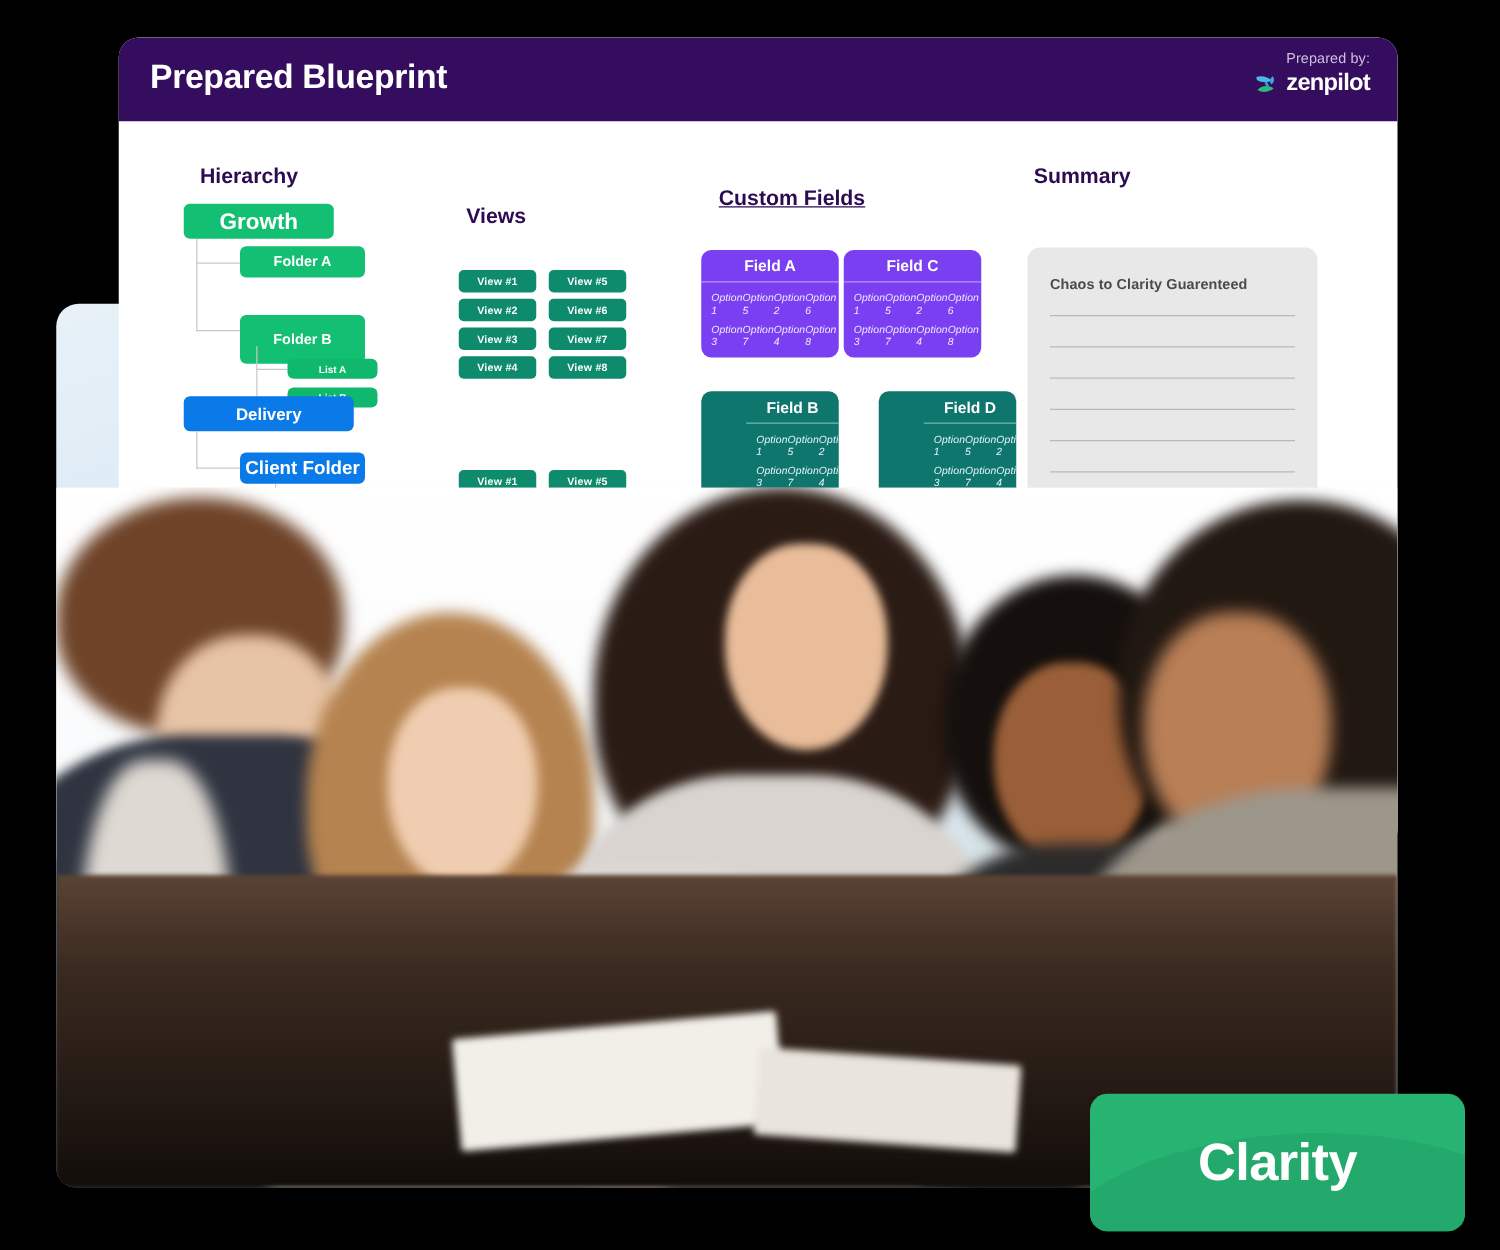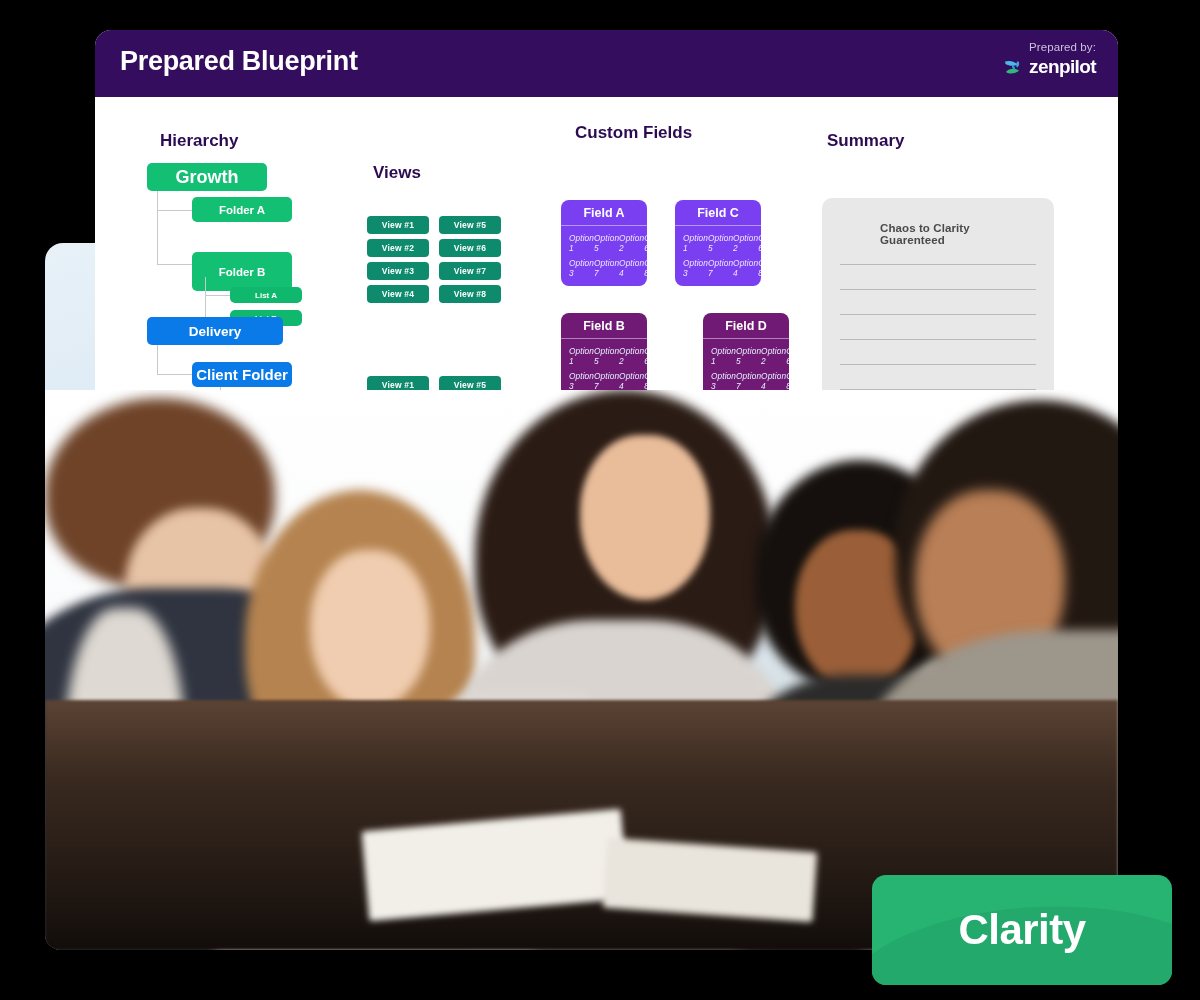--- a/index.html
+++ b/index.html
@@ -62,23 +62,23 @@
   .connector { position: absolute; border-color: #c9c9c9; border-style: solid; border-width: 0; }
 
   
   .view-chip {
     position: absolute; width: 62px; height: 18px; border-radius: 4px;
     background: #0e8a6c; color: #fff; font-size: 8.5px; font-weight: bold;
     display:flex; align-items:center; justify-content:center; letter-spacing:.2px;
   }
 
   
-  .field-card { position: absolute; width: 86px; border-radius: 8px; overflow: hidden; }
+  .field-card { position: absolute; width: 110px; border-radius: 8px; overflow: hidden; }
   .fc-purple { background: #7b3ff2; }
-  .fc-blue   { background: #701a75; }
+  .fc-blue   { background: #0f766e; padding-left: 36px; }
   .fc-head {
     height: 26px; display:flex; align-items:center; justify-content:center;
     color:#fff; font-size:12.5px; font-weight: bold;
     border-bottom: 1px solid rgba(255,255,255,.45);
   }
   .fc-opts { display:grid; grid-template-columns: 1fr 1fr 1fr 1fr; padding: 7px 8px 8px 8px; row-gap: 5px; }
   .fc-opt { color: #f0e9ff; font-size: 8.3px; font-style: italic; letter-spacing: .1px; }
   .fc-blue .fc-opt { color: #e6f3ff; }
 
   
@@ -87,21 +87,21 @@
     background: #16a565; color: #fff; padding: 5px 0 0 10px;
   }
   .integ-name { font-size: 13.5px; font-weight: bold; }
   .integ-purpose { font-size: 10.5px; font-style: italic; margin-top: 2px; margin-left: 22px; }
 
   
   .summary-panel {
     position: absolute; left: 727px; top: 101px; width: 232px; height: 420px;
     background: #e8e8e8; border-radius: 10px; padding: 24px 18px 0 18px;
   }
-  .summary-note { color: #4a4a4a; font-size: 11.5px; font-weight: bold; letter-spacing: .1px; margin-left: 40px; }
+  .summary-note { color: #4a4a4a; font-size: 11.5px; font-weight: bold; letter-spacing: .1px; }
   .summary-lines { margin-top: 18px; }
   .summary-line { height: 1px; background: #b9b9b9; margin-bottom: 24px; }
 
   
   .photo {
     position: absolute; left: 45px; top: 243px;
     width: 1073px; height: 707px;
     border-radius: 16px; overflow: hidden;
   }
   .ph-clip { position:absolute; left:0; top:147px; width:100%; height:560px; overflow:hidden; }
@@ -219,21 +219,21 @@
 
       <div class="view-chip" style="left:272px; top:279px;">View #1</div>
       <div class="view-chip" style="left:272px; top:302px;">View #2</div>
       <div class="view-chip" style="left:272px; top:325px;">View #3</div>
       <div class="view-chip" style="left:272px; top:348px;">View #4</div>
       <div class="view-chip" style="left:344px; top:279px;">View #5</div>
       <div class="view-chip" style="left:344px; top:302px;">View #6</div>
       <div class="view-chip" style="left:344px; top:325px;">View #7</div>
       <div class="view-chip" style="left:344px; top:348px;">View #8</div>
 
-      <div class="col-title" style="left:480px; top:26px;">Custom Fields</div>
+      <div class="col-title" style="left:480px; top:52px;text-decoration:underline;">Custom Fields</div>
 
       <div class="field-card fc-purple" style="left:466px; top:103px;">
         <div class="fc-head">Field A</div>
         <div class="fc-opts">
           <div class="fc-opt">Option 1</div>
           <div class="fc-opt">Option 5</div>
           <div class="fc-opt">Option 2</div>
           <div class="fc-opt">Option 6</div>
           <div class="fc-opt">Option 3</div>
           <div class="fc-opt">Option 7</div>

